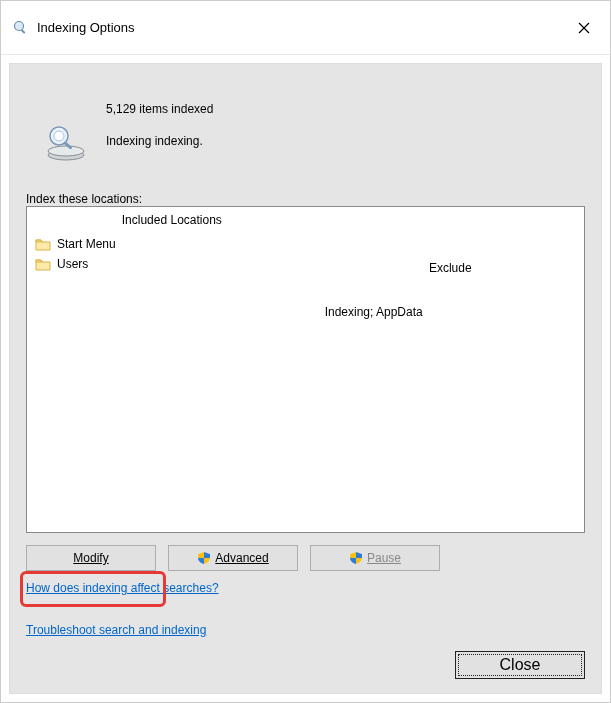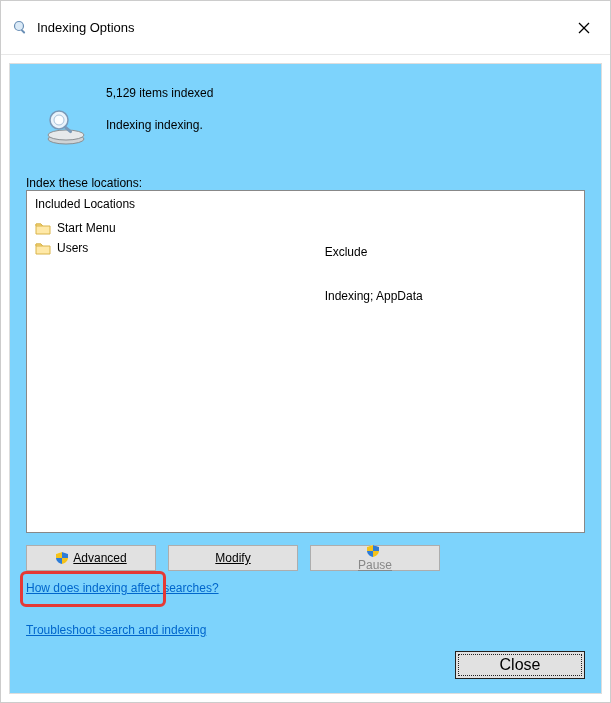--- a/index.html
+++ b/index.html
@@ -32,23 +32,23 @@
     font-size: 14px; font-family: Arial, sans-serif;
     cursor: default;
   }
   .frame {
     flex: 1;
     padding: 8px;
     display: flex;
   }
   .panel {
     flex: 1;
-    background: #7dd3fc;
+    background: #e5e5e5;
     border: 1px solid #ddd;
-    padding: 12px 16px 14px 16px;
+    padding: 28px 16px 14px 16px;
     display: flex; flex-direction: column;
     position: relative;
   }
   .status-area {
     display: flex;
     margin-bottom: 30px;
     margin-top: 6px;
   }
   .status-icon {
     width: 80px;
@@ -63,21 +63,21 @@
     background: #fff;
     border: 1px solid #888;
     display: flex;
     min-height: 0;
   }
   .col {
     padding: 6px 8px;
   }
   .col.left { width: 52%; border-right: 0; }
   .col.right { flex: 1; margin-top: 48px; }
-  .col .header { margin-bottom: 10px; }
+  .col .header { margin-bottom: 10px; text-align: center; }
   .row {
     display: flex; align-items: flex-start;
     height: 20px;
   }
   .folder-icon {
     width: 16px; height: 14px; margin-right: 6px;
     display:inline-block;
   }
   .button-row {
     display: flex;
@@ -88,21 +88,21 @@
   .btn {
     height: 26px;
     min-width: 130px;
     background: #e1e1e1;
     border: 1px solid #adadad;
     display: inline-flex; align-items: center; justify-content: center;
     font-family: inherit; font-size: 12px;
     cursor: default;
     position: relative;
   }
-  .btn.disabled { color: #888; flex-direction: column; }
+  .btn.disabled { color: #888; }
   .btn .shield {
     width: 14px; height: 14px; margin-right: 4px;
     display: inline-flex;
   }
   .highlight-box {
     position: absolute;
     border: 3px solid #e53935;
     border-radius: 6px;
     pointer-events: none;
   }
@@ -200,34 +200,34 @@
               <span></span>
             </div>
           <div class="row">
               <span>Indexing; AppData</span>
             </div>
         </div>
       </div>
 
       <div class="button-row">
         <button class="btn">
+            <span class="u">Modify</span>
+          </button>
+        <button class="btn">
           <span class="shield">
             <svg viewBox="0 0 14 14" width="14" height="14">
               <path d="M7 1 L13 3 V7 C13 10 10 12.5 7 13 C4 12.5 1 10 1 7 V3 Z" fill="#fff"></path>
               <path d="M7 1 L13 3 V7 H7 Z" fill="#2e7cd6"></path>
               <path d="M7 1 L1 3 V7 H7 Z" fill="#f4c21b"></path>
               <path d="M7 7 H13 C13 10 10 12.5 7 13 Z" fill="#f4c21b"></path>
               <path d="M7 7 H1 C1 10 4 12.5 7 13 Z" fill="#2e7cd6"></path>
             </svg>
           </span>
           <span class="u">Advanced</span>
         </button>
-        <button class="btn">
-            <span class="u">Modify</span>
-          </button>
         <button class="btn disabled">
           <span class="shield">
             <svg viewBox="0 0 14 14" width="14" height="14">
               <path d="M7 1 L13 3 V7 C13 10 10 12.5 7 13 C4 12.5 1 10 1 7 V3 Z" fill="#fff"></path>
               <path d="M7 1 L13 3 V7 H7 Z" fill="#2e7cd6"></path>
               <path d="M7 1 L1 3 V7 H7 Z" fill="#f4c21b"></path>
               <path d="M7 7 H13 C13 10 10 12.5 7 13 Z" fill="#f4c21b"></path>
               <path d="M7 7 H1 C1 10 4 12.5 7 13 Z" fill="#2e7cd6"></path>
             </svg>
           </span>

